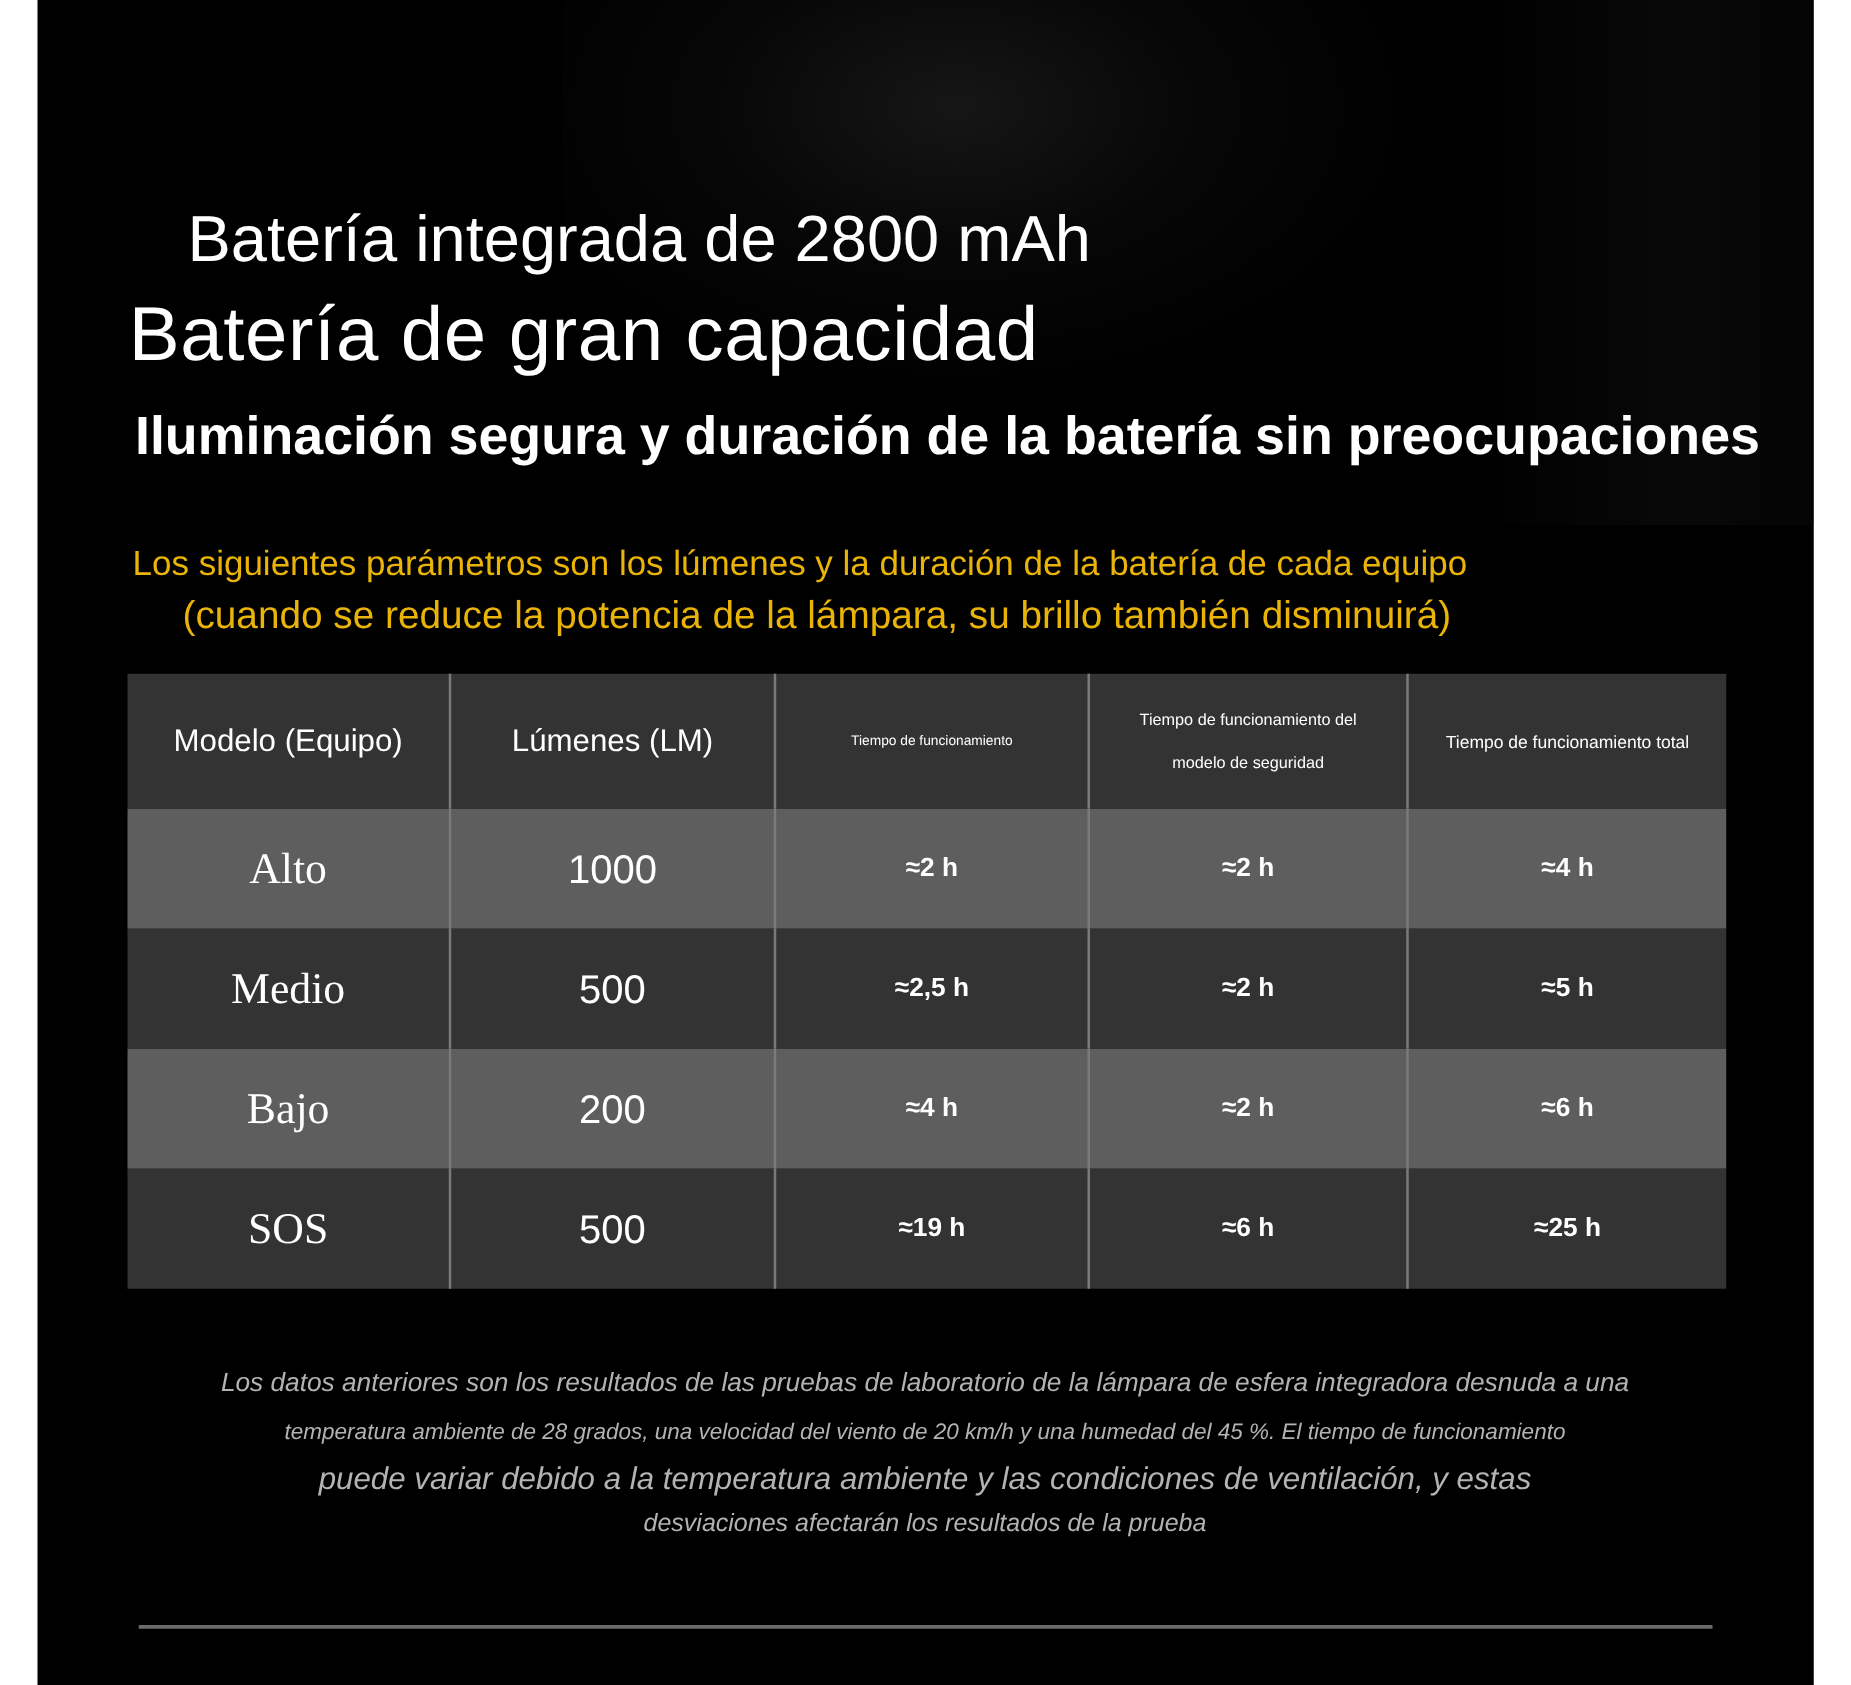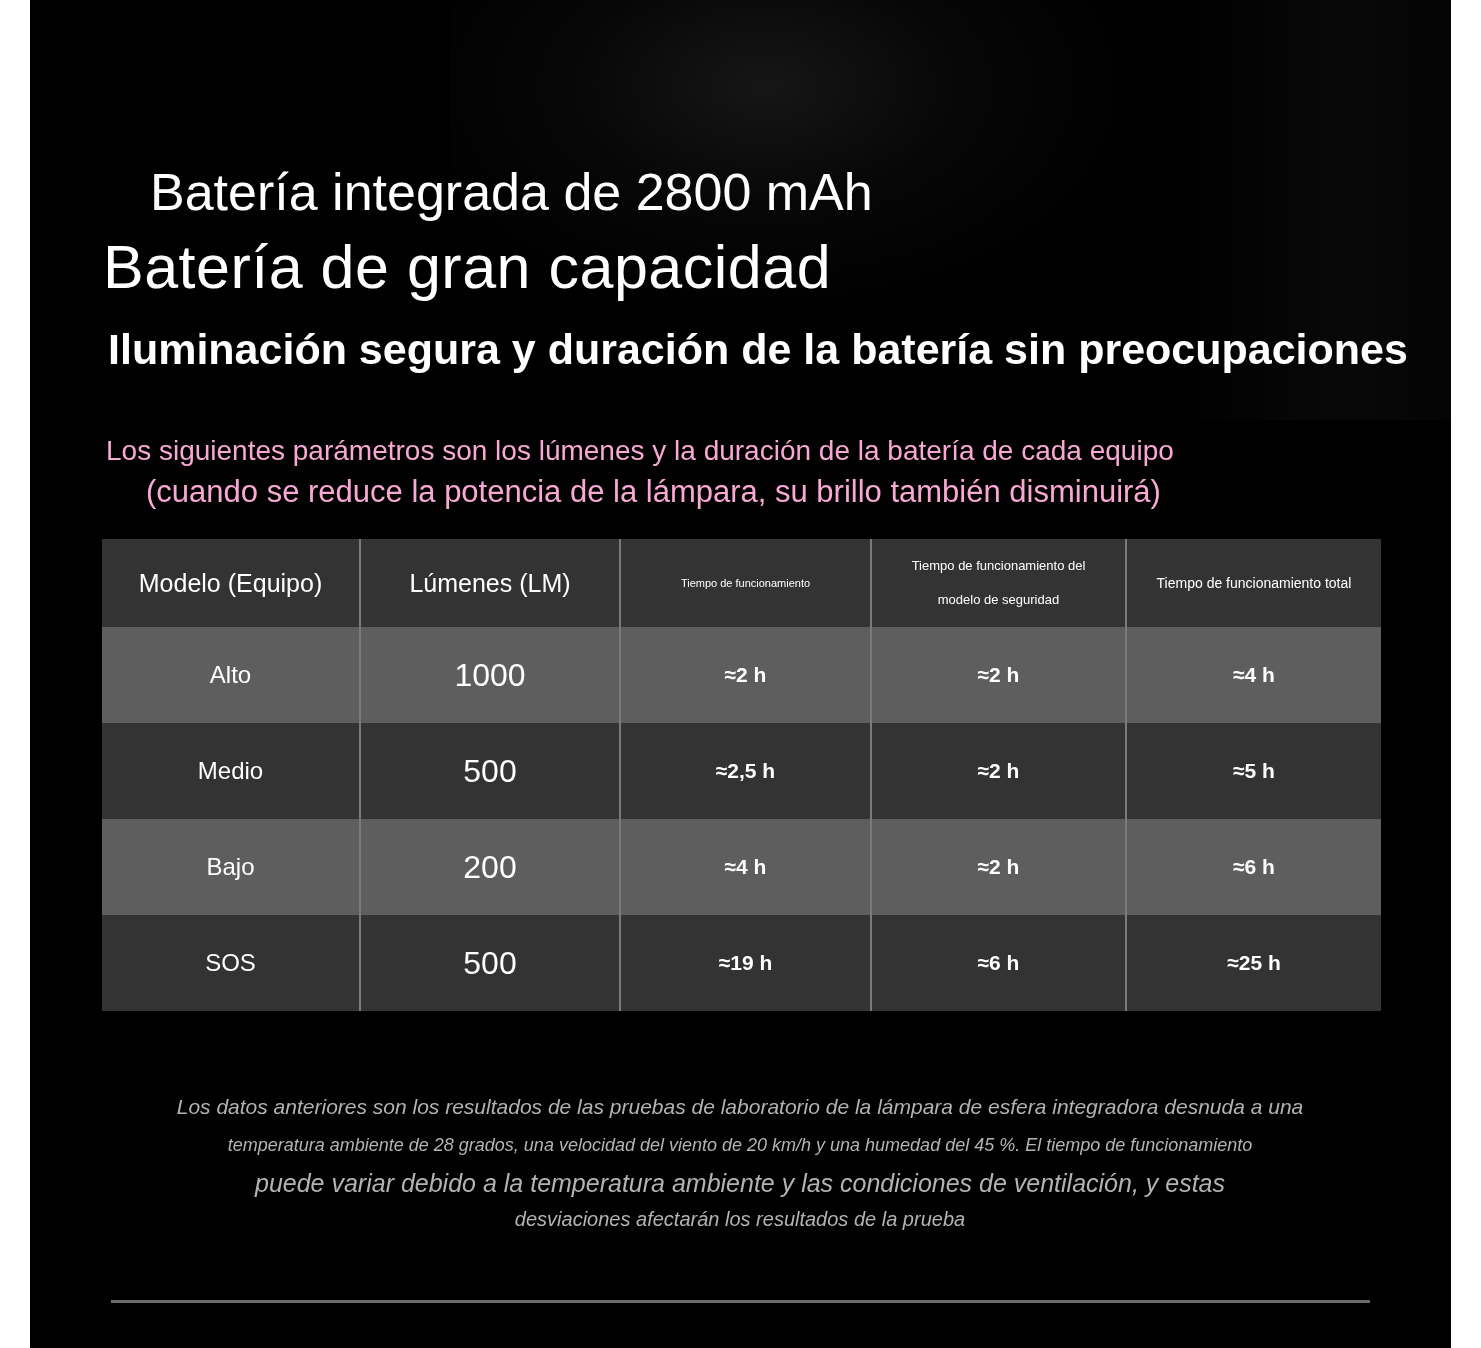--- a/index.html
+++ b/index.html
@@ -66,21 +66,21 @@
       top: 325px;
       font-size: 43px;
       color: #ffffff;
       white-space: nowrap;
       font-weight: bold;
     }
     .note-red {
       position: absolute;
       left: 76px;
       top: 430px;
-      color: #f9a8d4;
+      color: #eab308;
       font-size: 28px;
       line-height: 41px;
       white-space: nowrap;
     }
     .note-red .line2 {
       font-size: 31px;
       margin-left: 40px;
     }
     table.spec {
       position: absolute;
@@ -95,21 +95,21 @@
       vertical-align: middle;
       color: #ffffff;
       padding: 0;
       border-left: 2px solid #7a7a7a;
     }
     table.spec th:first-child, table.spec td:first-child {
       border-left: none;
     }
     table.spec thead tr {
       background: #333333;
-      height: 88px;
+      height: 108px;
     }
     table.spec tbody tr {
       height: 96px;
     }
     table.spec tbody tr.light {
       background: #5e5e5e;
     }
     table.spec tbody tr.dark {
       background: #333333;
     }
@@ -124,21 +124,22 @@
     .h-small {
       font-size: 13px;
       font-weight: normal;
       line-height: 34px;
     }
     .h-med {
       font-size: 14px;
       font-weight: normal;
     }
     .c-mode {
-      font-size: 24px;
+      font-size: 35px;
+      font-family: Liberation Serif, serif;
     }
     .c-lm {
       font-size: 32px;
     }
     .c-time {
       font-size: 21px;
       font-weight: bold;
     }
     .footnote {
       position: absolute;

